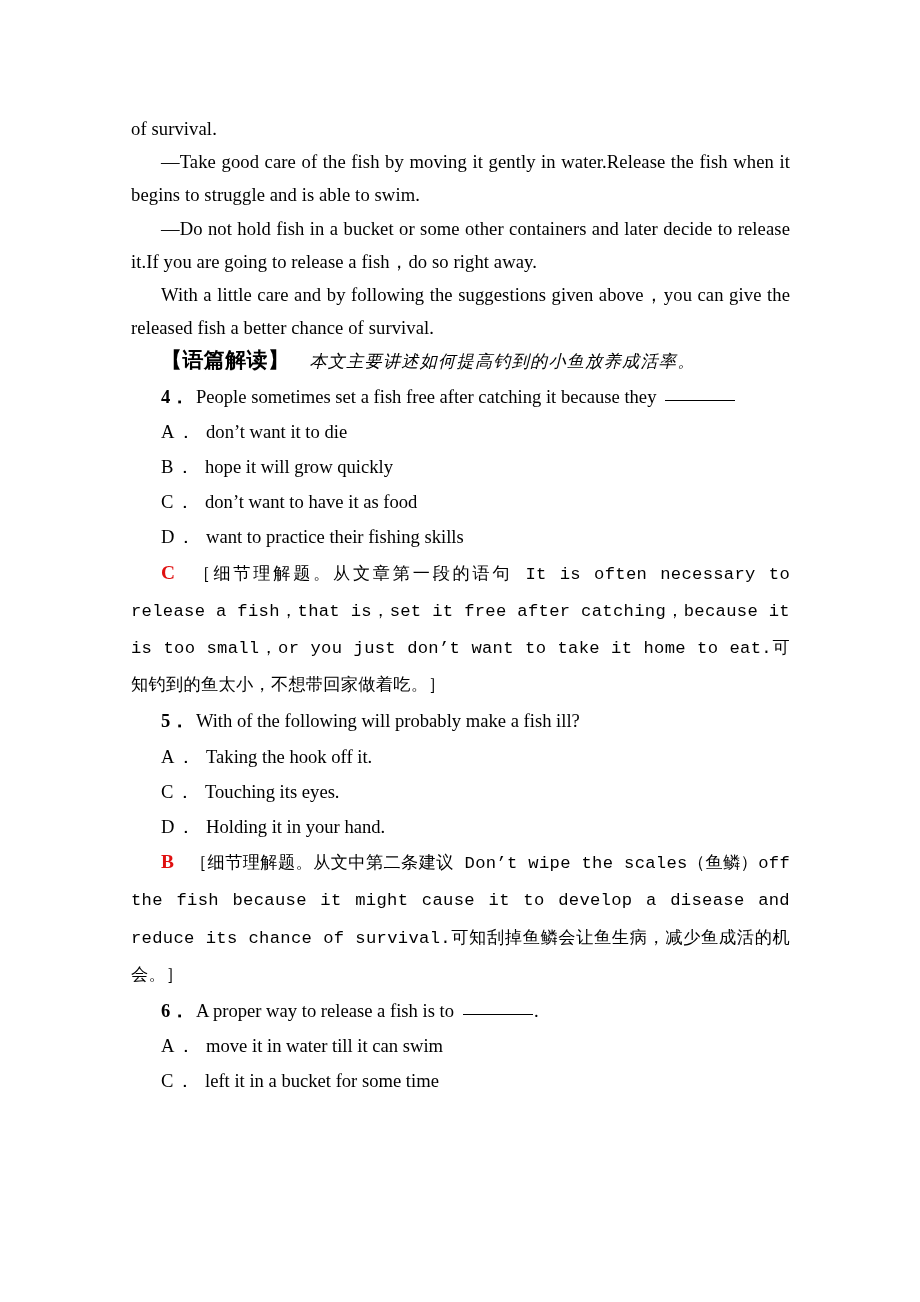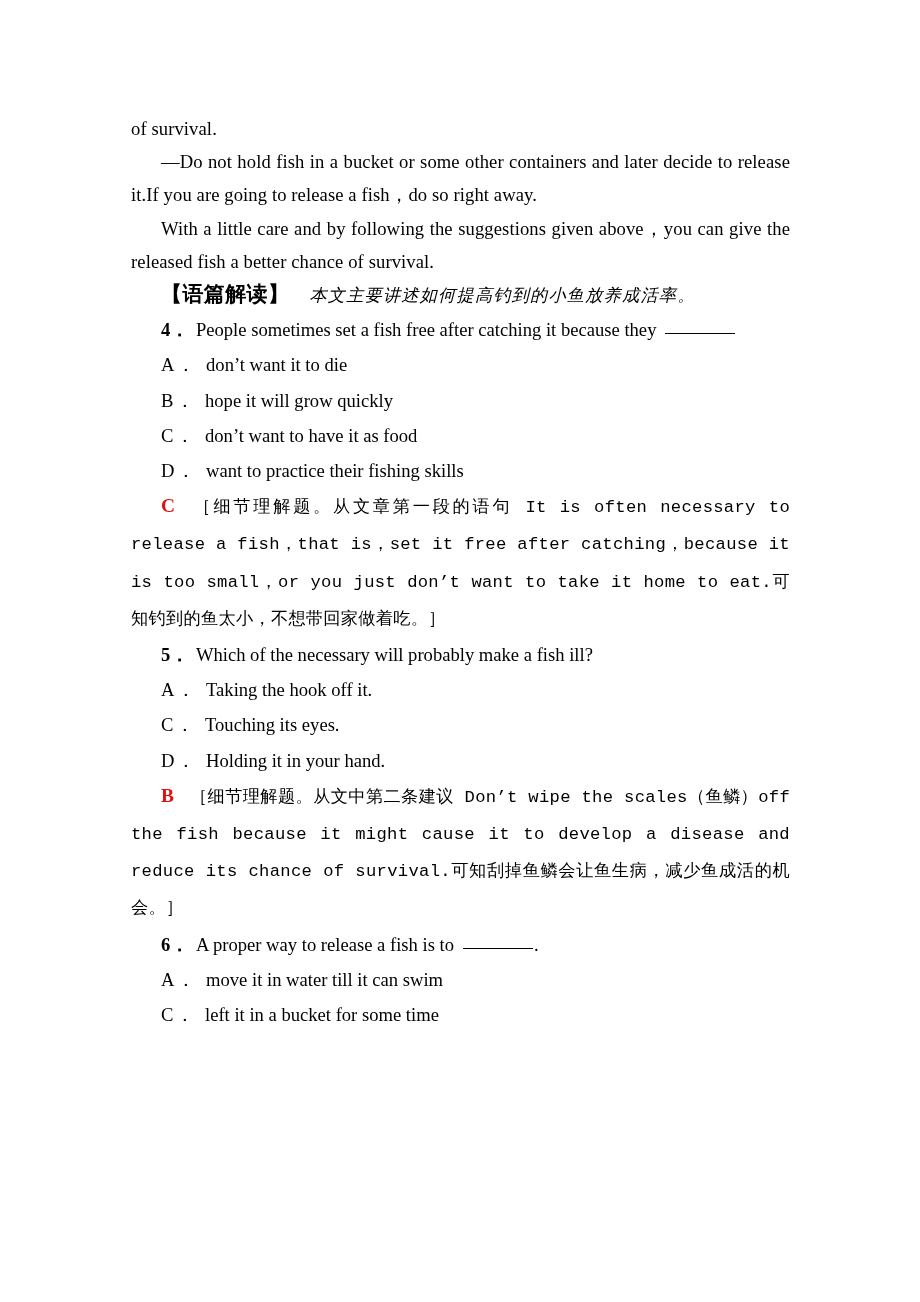--- a/index.html
+++ b/index.html
@@ -140,20 +140,21 @@
 </style>
 </head>
 <body>
 
 <div class="page">
   <div class="content">
 
     <p class="para flush">of survival.</p>
 
 
+    <p class="para indent">—Take good care of the fish by moving it gently in water.Release the fish when it begins to struggle and is able to swim.</p>
 
     <p class="para indent">—Do not hold fish in a bucket or some other containers and later decide to release it.If you are going to release a fish，do so right away.</p>
 
     <p class="para indent">With a little care and by following the suggestions given above，you can give the released fish a better chance of survival.</p>
 
     <p class="reading-note">
       <span class="tag">【语篇解读】</span><span class="note-text">本文主要讲述如何提高钓到的小鱼放养成活率。</span>
     </p>
 
     <p class="question">
@@ -171,21 +172,21 @@
     </p>
     <p class="option">
       <span class="olabel">D</span><span class="olabel">．</span><span class="otext">want to practice their fishing skills</span>
     </p>
 
     <p class="explanation">
       <span class="answer-letter" style="color: rgb(224, 16, 16);">C</span><span class="expl-body cn">［细节理解题。从文章第一段的语句 It is often necessary to release a fish，that is，set it free after catching，because it is too small，or you just don’t want to take it home to eat.可知钓到的鱼太小，不想带回家做着吃。］</span>
     </p>
 
     <p class="question">
-      <span class="qnum">5</span><span class="qdot">．</span><span class="qtext">Which of the necessary will probably make a fish ill?</span>
+      <span class="qnum">5</span><span class="qdot">．</span><span class="qtext">With of the following will probably make a fish ill?</span>
     </p>
 
     <p class="option">
       <span class="olabel">A</span><span class="olabel">．</span><span class="otext">Taking the hook off it.</span>
     </p>
     <p class="option">
       <span class="olabel">C</span><span class="olabel">．</span><span class="otext">Touching its eyes.</span>
     </p>
     <p class="option">
       <span class="olabel">D</span><span class="olabel">．</span><span class="otext">Holding it in your hand.</span>

